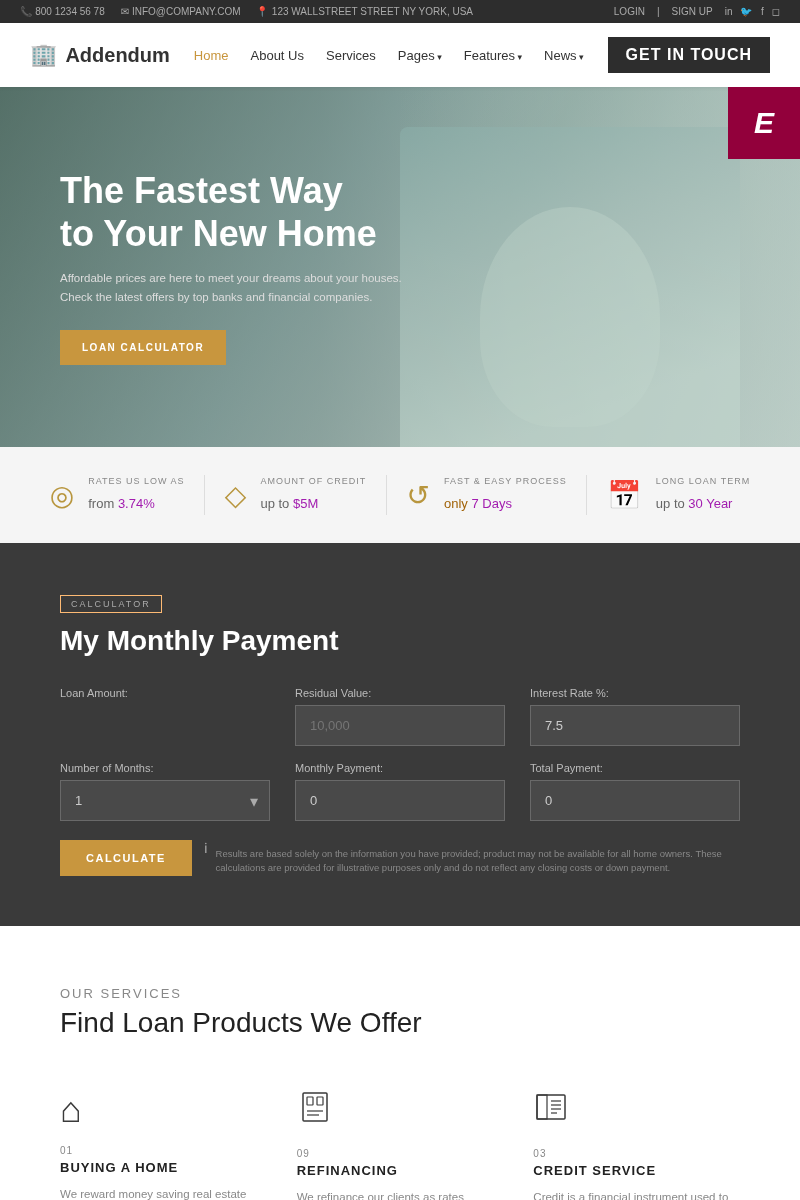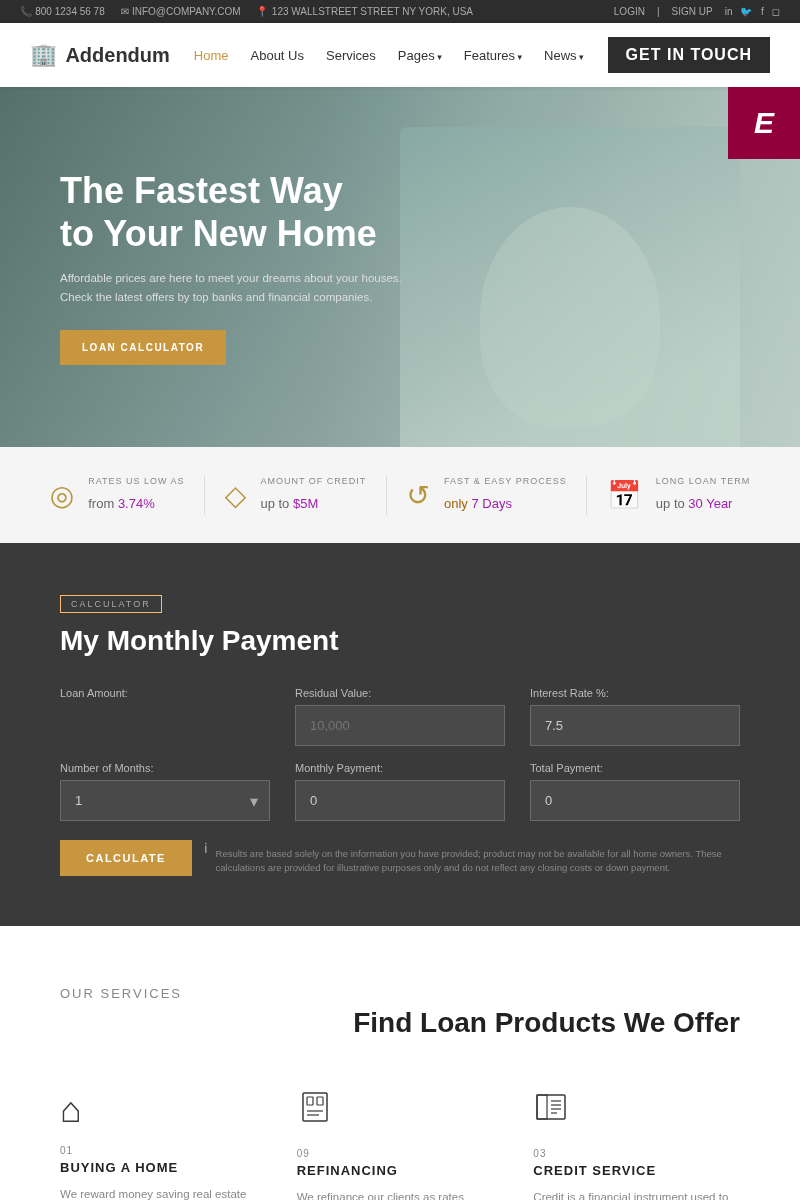--- a/index.html
+++ b/index.html
@@ -163,21 +163,21 @@
       background: #fff;
       padding: 60px 60px 40px;
     }
     .services-badge {
       font-size: 13px;
       letter-spacing: 2px;
       text-transform: uppercase;
       color: #888;
       margin-bottom: 6px;
     }
-    .services-section h2 { font-size: 28px; font-weight: 700; color: #222; margin-bottom: 40px; text-align: right; }
+    .services-section h2 { font-size: 28px; font-weight: 400; color: #222; margin-bottom: 40px; }
     .services-grid { display: grid; grid-template-columns: 1fr 1fr 1fr; gap: 30px; }
     .service-card { padding: 10px 0; }
     .service-icon { font-size: 36px; color: #3a3a3a; margin-bottom: 14px; }
     .service-num { font-size: 10px; color: #888; letter-spacing: 1px; margin-bottom: 4px; }
     .service-title { font-size: 13px; font-weight: 700; color: #222; text-transform: uppercase; letter-spacing: 1px; margin-bottom: 10px; }
     .service-desc { font-size: 11.5px; color: #888; line-height: 1.6; }
   </style>
 </head>
 <body>
 

